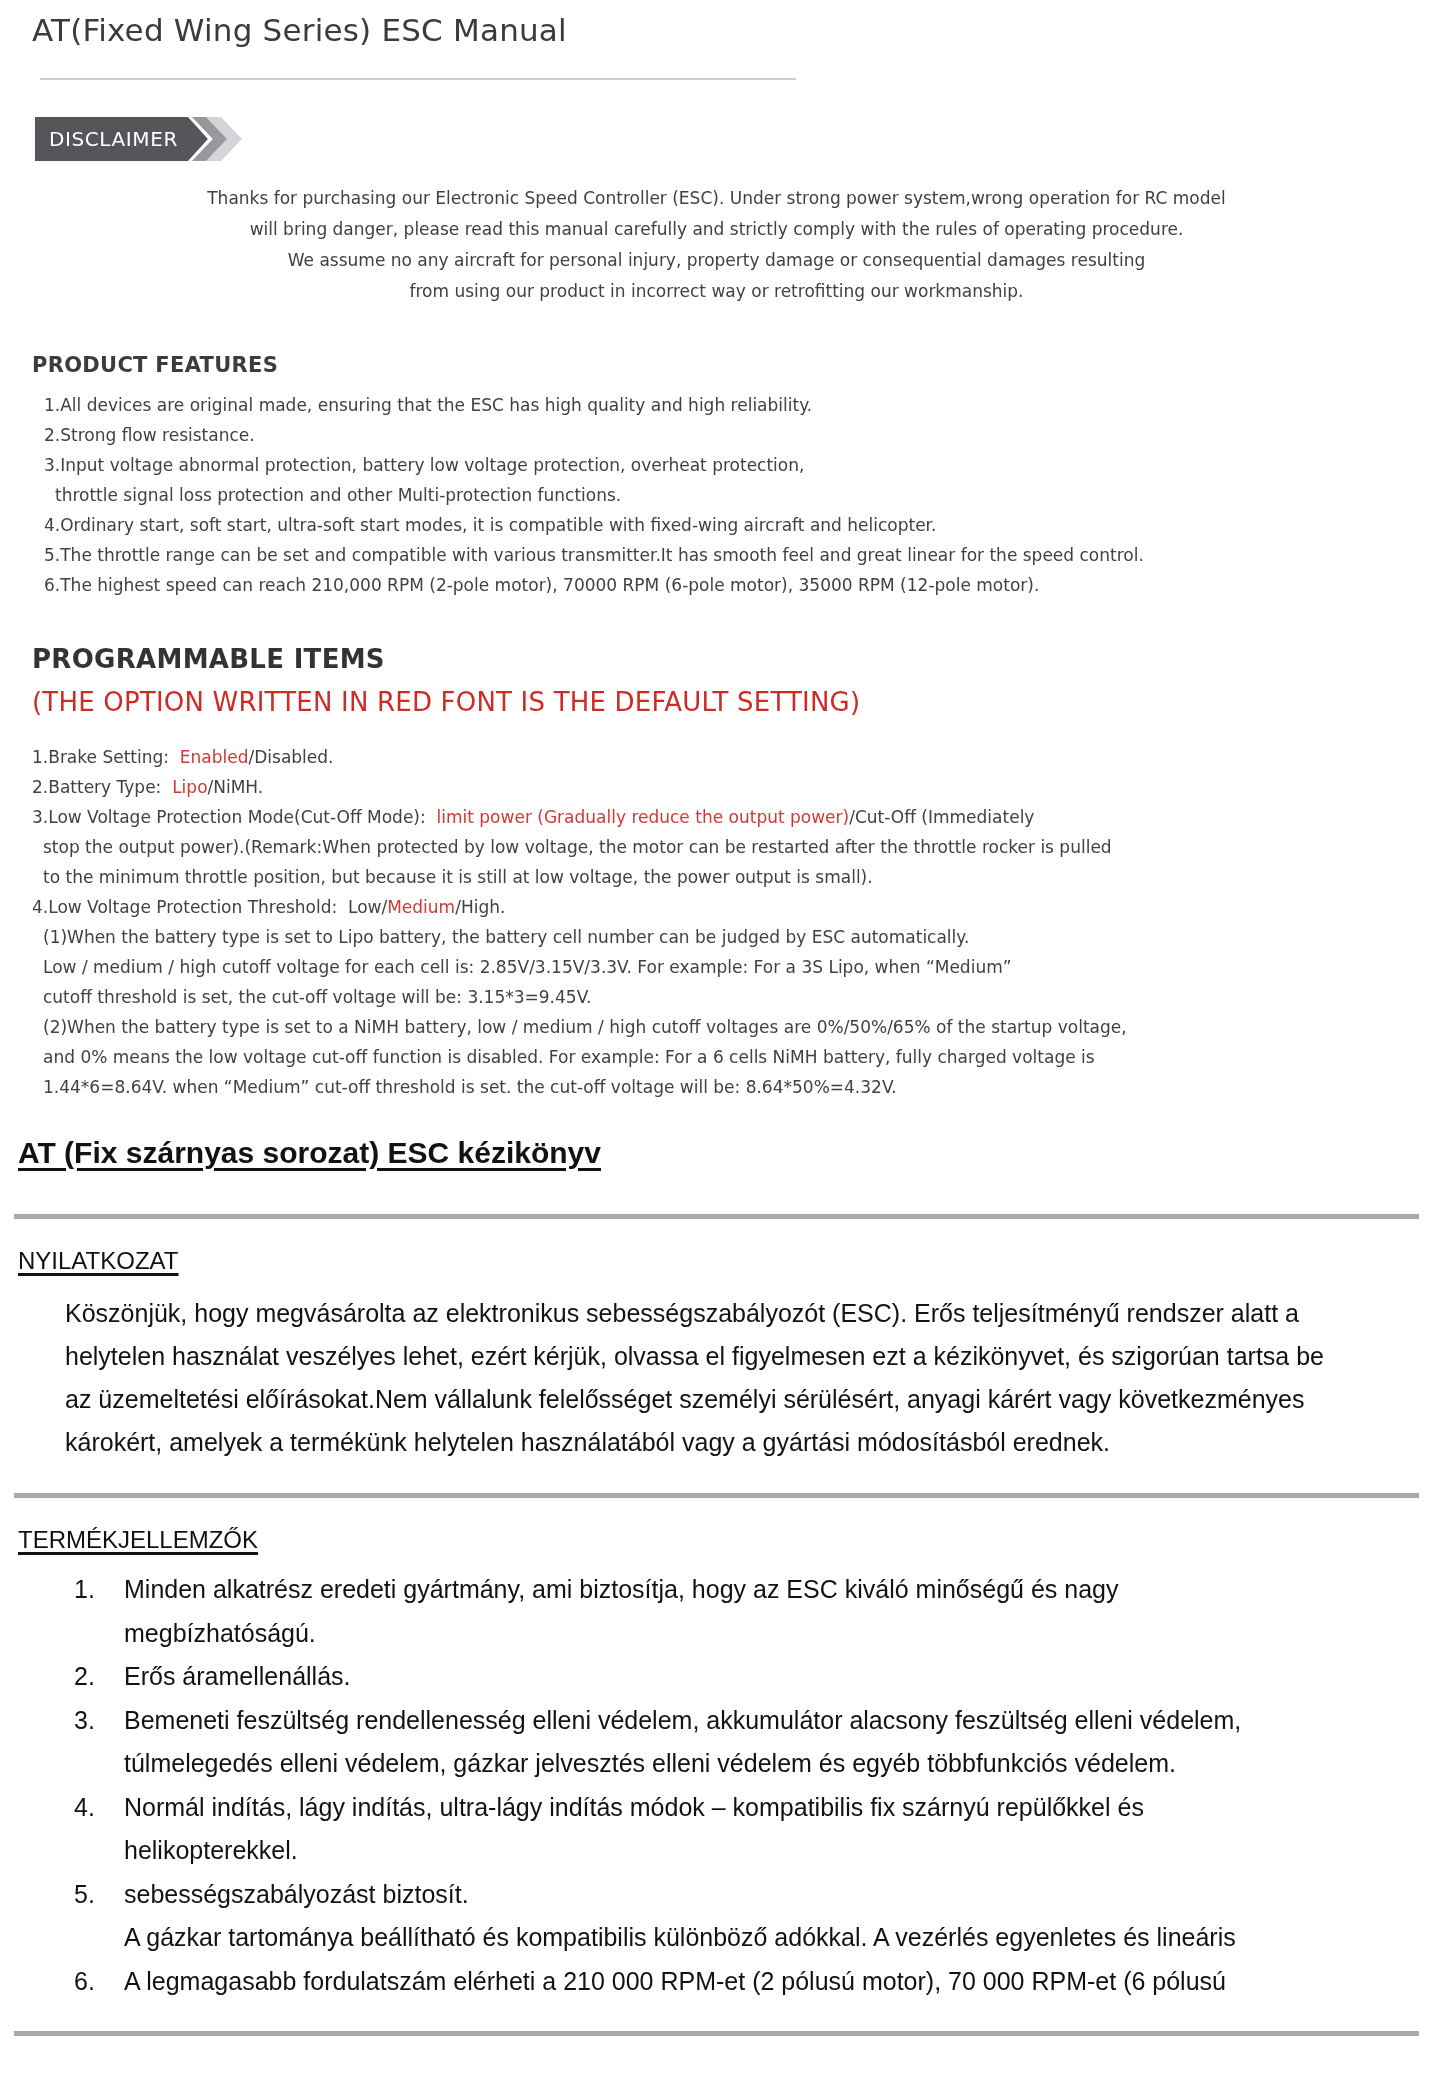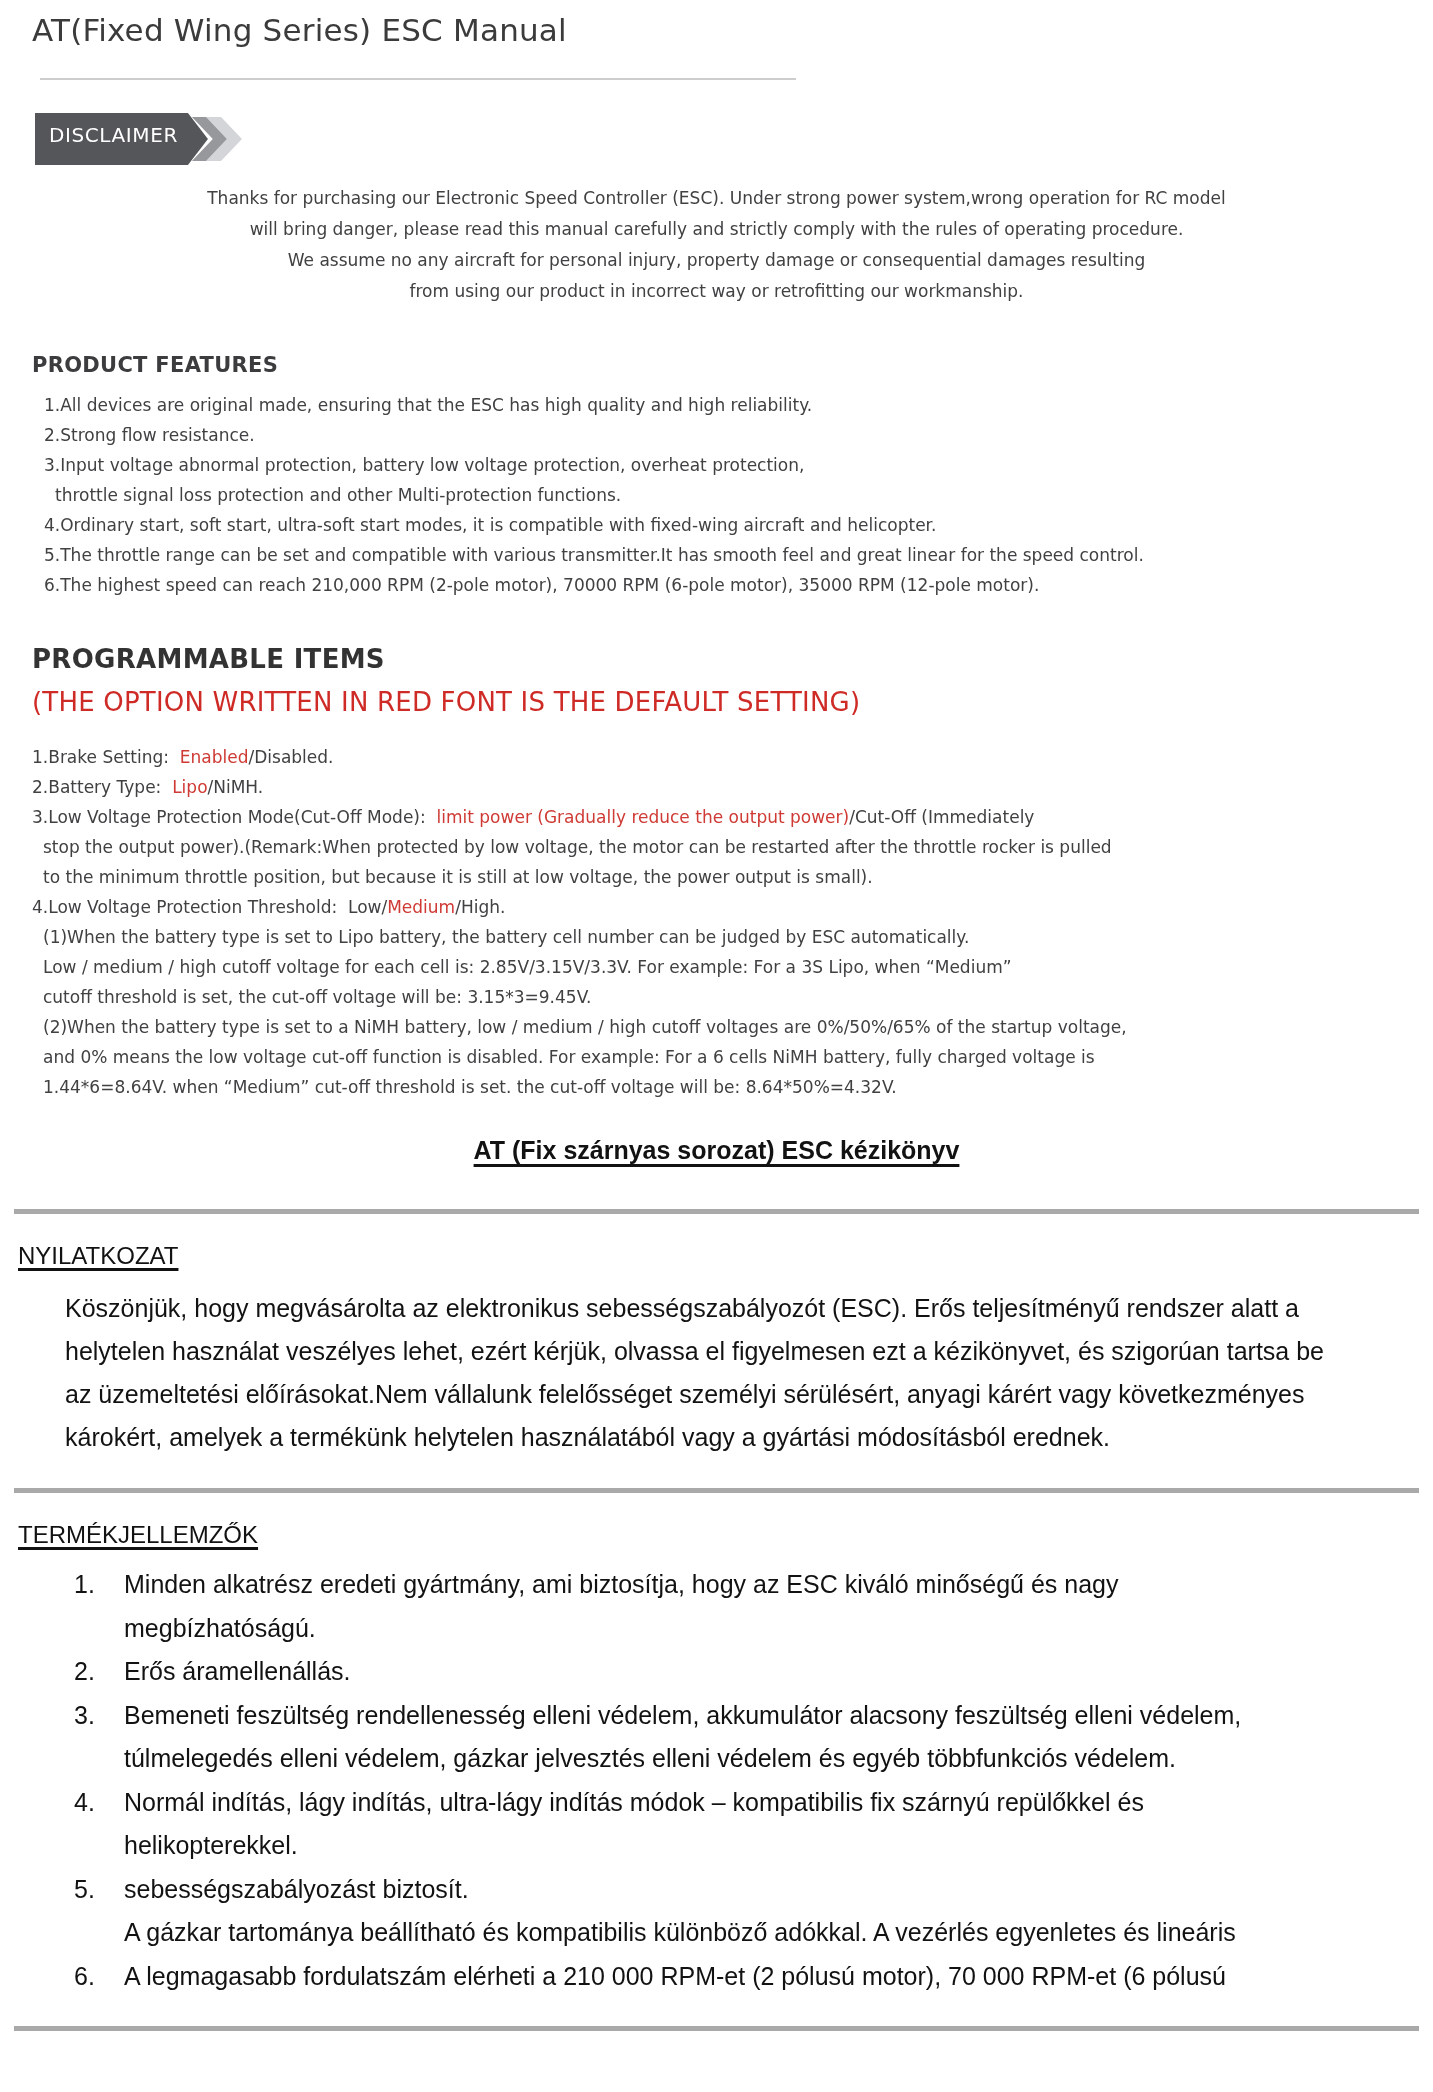--- a/index.html
+++ b/index.html
@@ -7,21 +7,21 @@
        font-family:"DejaVu Sans",sans-serif;}
   .line{white-space:pre-wrap;}
 
   
   .en{padding:0 32px;color:#414042;}
   .en-title{font-size:31px;font-weight:400;color:#3b3b3b;margin:12px 0 0 0;letter-spacing:0.2px;}
   .title-rule{height:2px;background:#cdcdcd;width:756px;margin:30px 0 0 8px;}
 
   .badge-row{display:flex;align-items:center;margin:37px 0 0 3px;height:44px;}
   .badge{background:#55565a;color:#ffffff;font-size:20px;letter-spacing:0.6px;
-         line-height:44px;height:52px;padding:0 30px 0 14px;
+         line-height:44px;height:44px;padding:0 30px 0 14px;
          clip-path:polygon(0 0,calc(100% - 20px) 0,100% 50%,calc(100% - 20px) 100%,0 100%);}
   .chev{width:36px;height:44px;margin-left:-16px;
         clip-path:polygon(0 0,42% 0,100% 50%,42% 100%,0 100%,58% 50%);}
   .chev-mid{background:#96989c;}
   .chev-light{background:#d4d5d8;margin-left:-22px;}
 
   .disc{margin-top:22px;text-align:center;}
   .disc .line{font-size:17px;line-height:31px;}
 
   .pf-heading{font-size:21px;color:#3c3c3e;margin:46px 0 0 0;letter-spacing:0.3px;}
@@ -29,22 +29,22 @@
   .pf-list .line, .pi-list .line{font-size:17px;line-height:30px;}
   .line.ind{padding-left:11px;}
 
   .pi-heading{font-size:26px;color:#333333;margin:44px 0 0 0;letter-spacing:0.3px;}
   .pi-sub{font-size:26px;color:#cf2b26;margin:13px 0 0 0;letter-spacing:0.2px;}
   .pi-list{margin-top:25px;}
   .red{color:#cf3a35;}
 
   
   .hu{padding:0 18px;color:#121212;font-family:"Liberation Sans",sans-serif;margin-top:34px;}
-  .hu-title{font-size:25px;font-weight:bold;margin:0;
-            text-decoration:underline;text-decoration-thickness:3px;text-underline-offset:5px;text-align:center;}
+  .hu-title{font-size:30px;font-weight:bold;margin:0;
+            text-decoration:underline;text-decoration-thickness:3px;text-underline-offset:5px;}
   .hu-rule{height:5px;background:#a9a9a9;margin:0 -4px;}
   .rule-1{margin-top:44px;}
   .rule-2{margin-top:29px;}
   .rule-3{margin-top:28px;}
   .hu-h{font-size:24px;font-weight:normal;margin:28px 0 0 0;
         text-decoration:underline;text-decoration-thickness:2.5px;text-underline-offset:4px;}
   .hu-para{margin-top:17px;margin-left:47px;}
   .hu-para .line{font-size:25px;line-height:43px;}
   .hu-items{margin-top:14px;}
   .hu-item{display:flex;}

